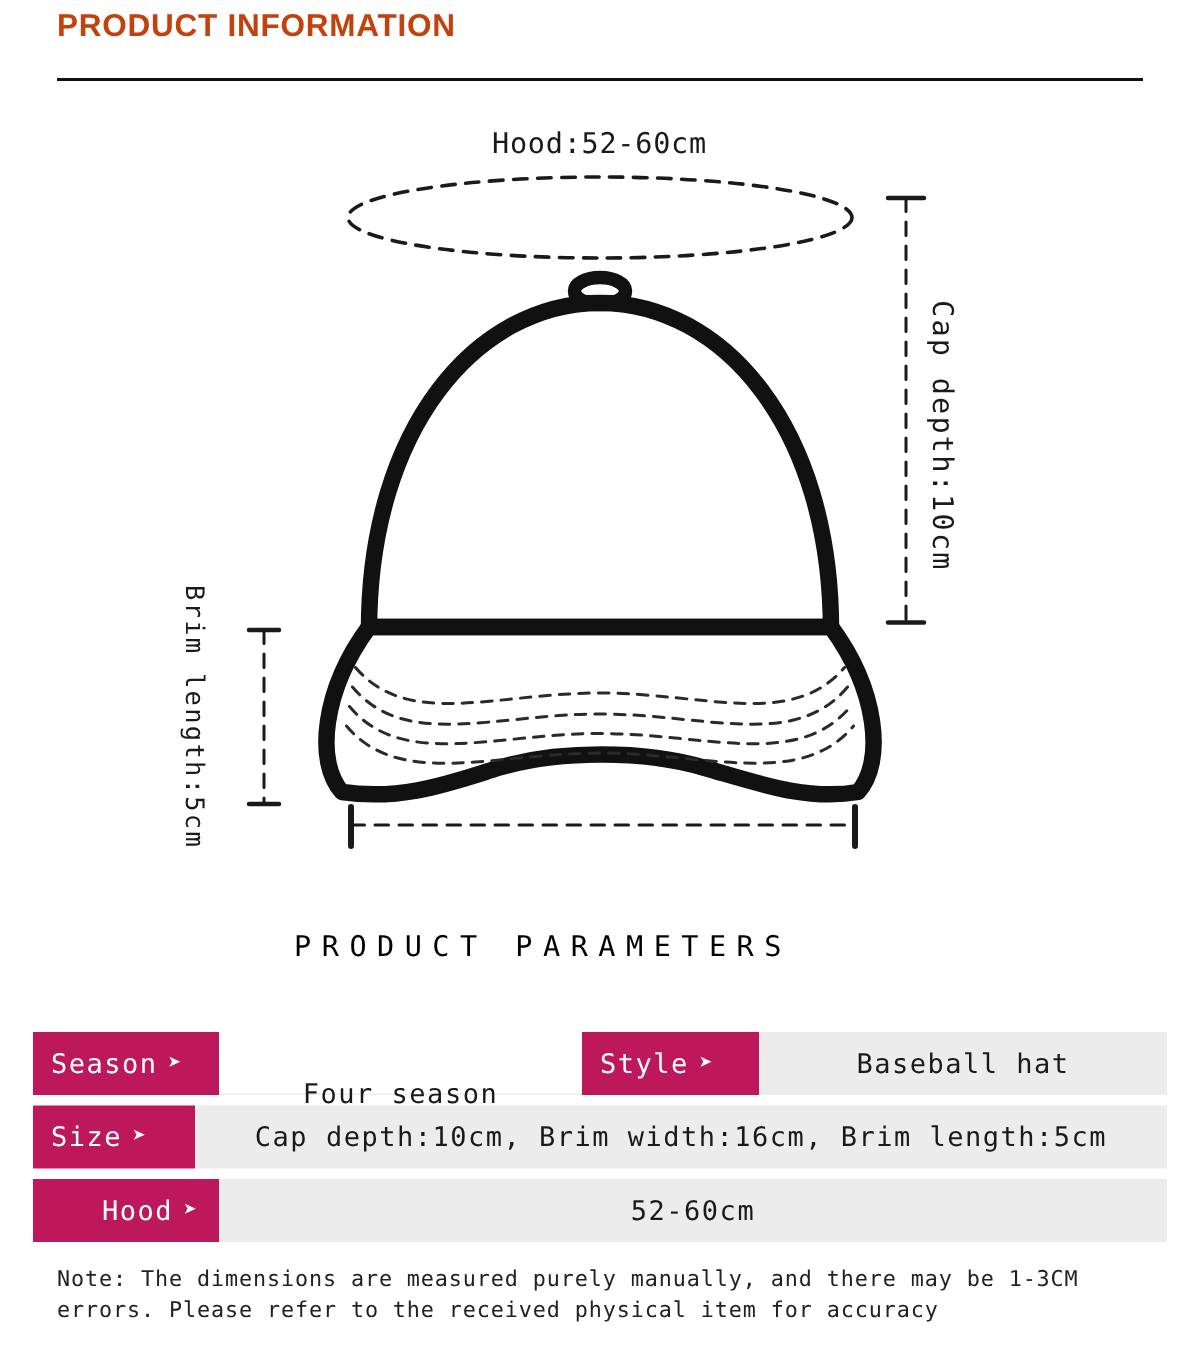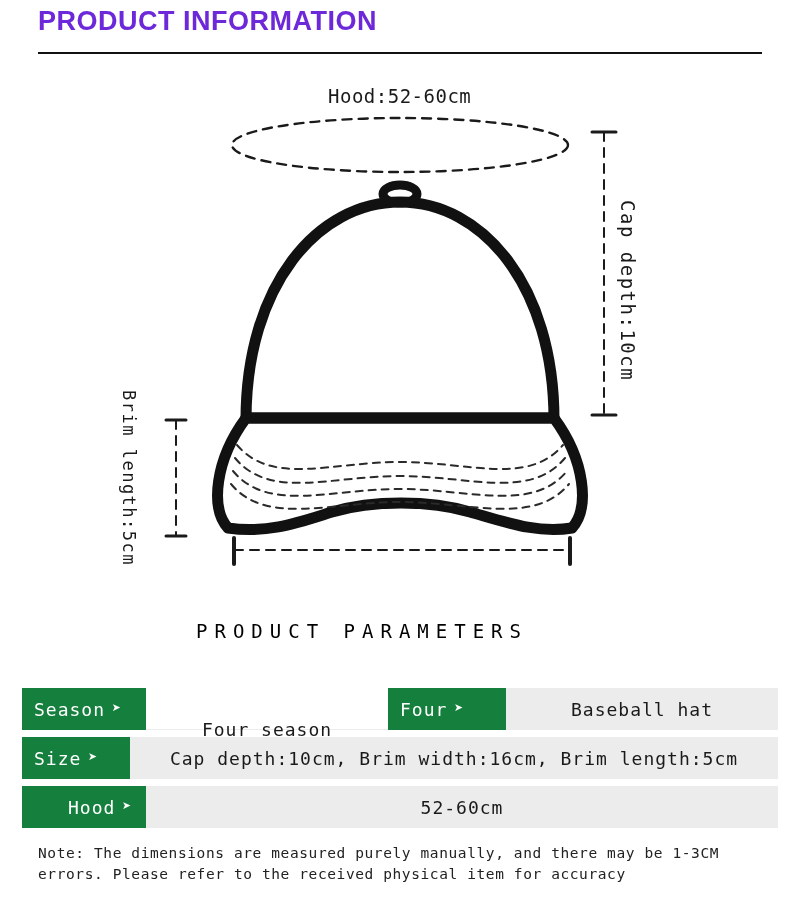--- a/index.html
+++ b/index.html
@@ -27,23 +27,23 @@
     top: 0;
     width: 800px;
     height: 60px;
   }
   .header-title {
     position: absolute;
     left: 38px;
     top: 6px;
     font-family: "Liberation Sans", sans-serif;
     font-weight: bold;
-    font-size: 27px;
+    font-size: 21px;
     letter-spacing: 0.5px;
-    color: #6d28d9;
+    color: #c2410c;
     white-space: nowrap;
     text-align: center;
   }
   .header-rule {
     position: absolute;
     left: 38px;
     top: 52px;
     width: 724px;
     height: 2px;
     background: #111111;
@@ -114,21 +114,21 @@
     top: 688px;
     width: 756px;
   }
   .spec-row {
     display: flex;
     align-items: stretch;
     height: 42px;
     margin-bottom: 7px;
   }
   .spec-key {
-    background: #15803d;
+    background: #be185d;
     color: #ffffff;
     display: flex;
     align-items: center;
     padding: 0 12px;
     font-size: 18px;
     letter-spacing: 1px;
     white-space: nowrap;
     box-sizing: border-box;
   }
   .spec-key .arrow {
@@ -236,21 +236,21 @@
 
   <div class="spec-table">
 
     <div class="spec-row">
       <div class="spec-key key-season">
         <span>Season</span>
         <span class="arrow">➤</span>
       </div>
       <div class="spec-val val-season">Four season</div>
       <div class="spec-key key-style">
-        <span>Four</span>
+        <span>Style</span>
         <span class="arrow">➤</span>
       </div>
       <div class="spec-val val-style">Baseball hat</div>
     </div>
 
     <div class="spec-row">
       <div class="spec-key key-size">
         <span>Size</span>
         <span class="arrow">➤</span>
       </div>

